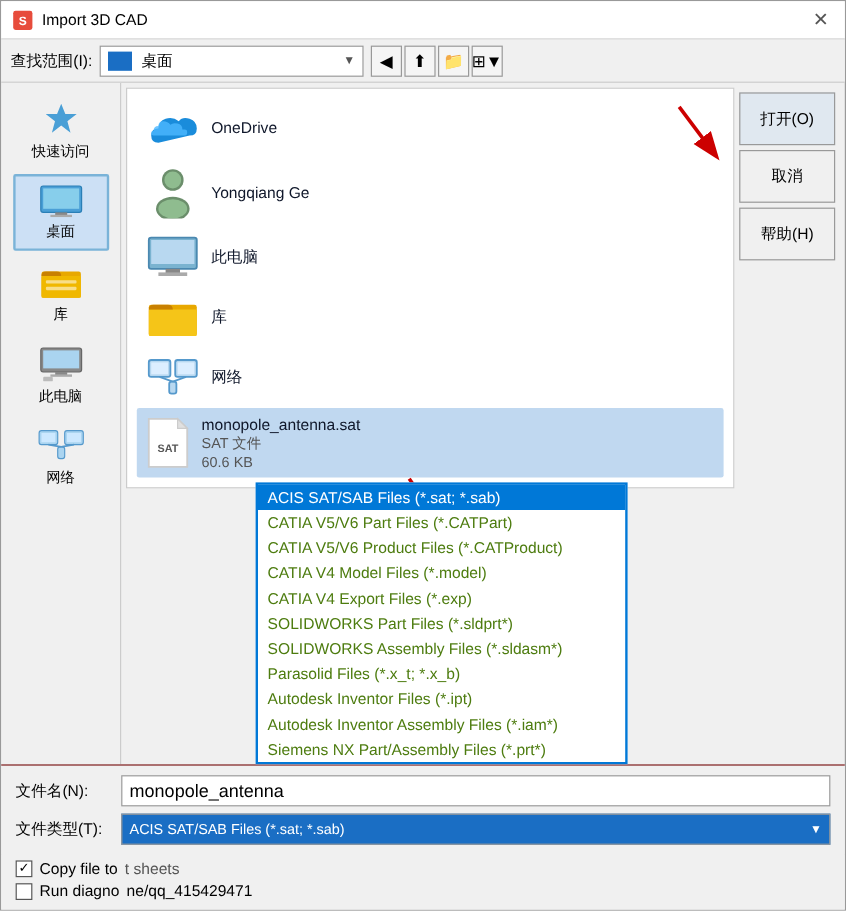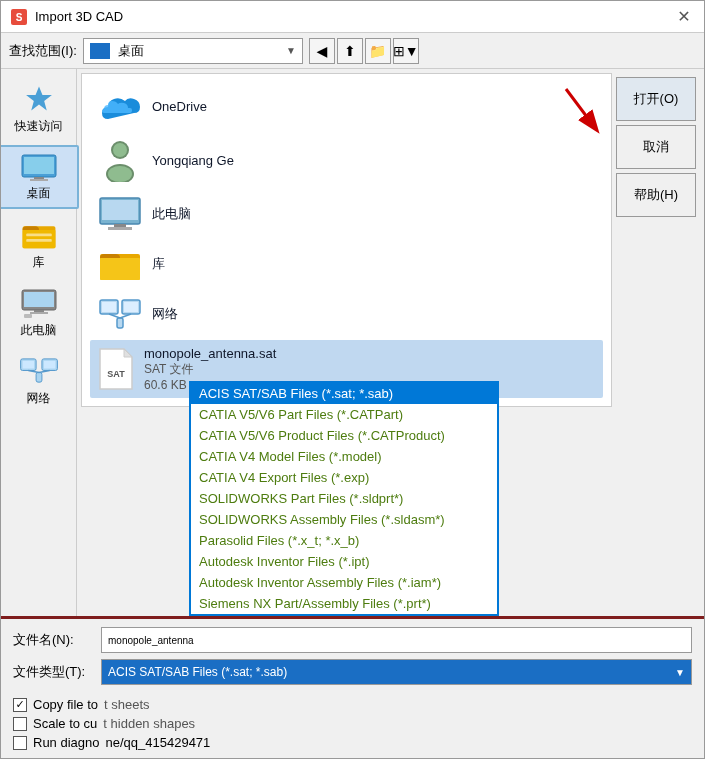--- a/index.html
+++ b/index.html
@@ -97,21 +97,21 @@
       display: flex;
       align-items: center;
       gap: 2px;
     }
     .main-content {
       display: flex;
       flex: 1;
       overflow: hidden;
     }
     .sidebar {
-      width: 76px;
+      width: 100px;
       background: #f0f0f0;
       border-right: 1px solid #ccc;
       display: flex;
       flex-direction: column;
       align-items: center;
       padding: 8px 0;
       gap: 4px;
     }
     .sidebar-item {
       width: 80px;
@@ -155,39 +155,39 @@
       align-items: center;
       justify-content: center;
       flex-shrink: 0;
     }
     .file-info { display: flex; flex-direction: column; }
     .file-name { font-size: 13px; color: #0f172a; }
     .file-desc { font-size: 12px; color: #555; }
     .file-size { font-size: 12px; color: #555; }
     .bottom-section {
       background: #f0f0f0;
-      border-top: 3px solid #7f1d1d;
+      border-top: 1px solid #7f1d1d;
       padding: 8px 12px;
       display: flex;
       flex-direction: column;
       gap: 6px;
     }
     .bottom-row {
       display: flex;
       align-items: center;
       gap: 8px;
     }
     .bottom-label { font-size: 13px; color: #000; white-space: nowrap; min-width: 80px; }
     .bottom-input {
       flex: 1;
       height: 26px;
       border: 1px solid #999;
       background: white;
       padding: 0 6px;
-      font-size: 10px;
+      font-size: 15px;
     }
     .bottom-input-with-arrow {
       flex: 1;
       height: 26px;
       border: 1px solid #999;
       background: white;
       display: flex;
       align-items: center;
       padding: 0 6px;
       position: relative;
@@ -517,22 +517,17 @@
   </div>
 
   <div class="options-section">
     <div class="option-row">
       <div class="checkbox checked"></div>
       <span class="option-text">Copy file to</span>
       <span style="color:#555; font-size:13px;">t sheets</span>
     </div>
     <div class="option-row">
       <div class="checkbox"></div>
-      <span class="option-text">Scale to cu</span>
-      <span style="color:#555; font-size:13px;">t hidden shapes</span>
-    </div>
-    <div class="option-row">
-      <div class="checkbox"></div>
       <span class="option-text">Run diagno</span>
       <span style="color:#000000; font-size:13px;">ne/qq_415429471</span>
     </div>
   </div>
 </div>
 
 </body></html>

